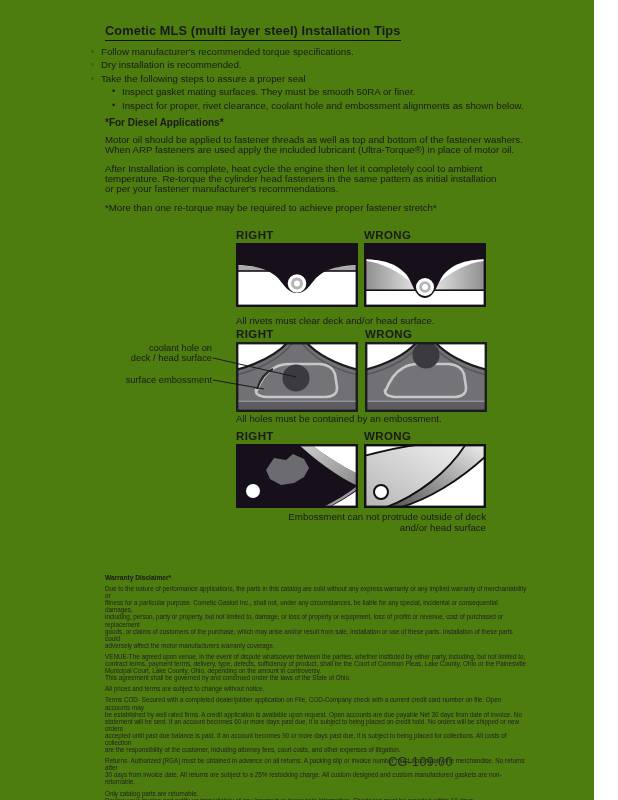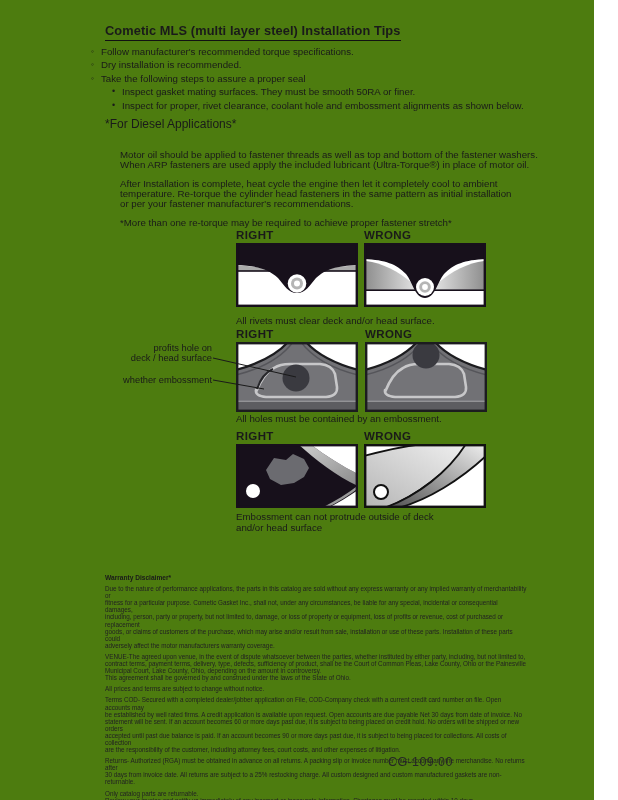--- a/index.html
+++ b/index.html
@@ -10,22 +10,22 @@
   .abs{position:absolute;}
   .title{
     left:105px;top:23px;font-size:12.8px;font-weight:700;margin:0;
     border-bottom:1.6px solid #111;padding-bottom:2px;display:inline-block;letter-spacing:0.1px;
   }
   .bullets{left:91px;top:45px;width:460px;}
   .b{display:flex;gap:3px;font-size:9.7px;line-height:13.4px;}
   .b .m{width:7px;font-size:8.5px;flex:none;}
   .b.sub{margin-left:21px;}
   .b.sub .m{font-size:9px;}
-  .diesel-h{left:105px;top:117px;font-size:12px;font-weight:400;margin:0;}
-  .bodytxt{font-size:9.7px;line-height:9.9px;margin:15px;width:430px;}
+  .diesel-h{left:105px;top:117px;font-size:10px;font-weight:700;margin:0;}
+  .bodytxt{font-size:9.7px;line-height:9.9px;margin:0;width:430px;}
   .pre{white-space:pre-line;}
   .p1{left:105px;top:135px;}
   .p2{left:105px;top:164px;}
   .p3{left:105px;top:203px;}
   .hdr{width:122px;text-align:left;font-weight:700;font-size:11.5px;letter-spacing:0.4px;}
   .cap{font-size:9.7px;line-height:10.6px;}
   .diag{display:block;}
   .lbl{font-size:9.3px;line-height:9.8px;text-align:right;}
   .overlay{left:0;top:0;pointer-events:none;}
   .disc{left:105px;top:574px;width:422px;}
@@ -149,23 +149,23 @@
     <path d="M0,28 Q36,18 52,0" fill="none" stroke="#1c1c1f" stroke-width="2.2"></path>
     <path d="M0,33 Q40,23 57,0" fill="none" stroke="#55555a" stroke-width="1.4"></path>
     <path d="M122,0 H70 Q86,18 122,28 Z" fill="#ffffff"></path>
     <path d="M122,28 Q86,18 70,0" fill="none" stroke="#1c1c1f" stroke-width="2.2"></path>
     <path d="M122,33 Q82,23 65,0" fill="none" stroke="#55555a" stroke-width="1.4"></path>
     <path d="M20,50 C24,40 30,30 38,26 Q44,22 54,22 L84,22 Q96,23 99,32 L101,45 Q102,54 90,55 L30,55 Q19,54 20,48 Z" fill="#747478" stroke="#c7c7c9" stroke-width="2.6" stroke-linejoin="round"></path>
     <circle cx="61" cy="13" r="13.5" fill="#3a3a40"></circle>
     <rect x="1.2" y="1.2" width="119.6" height="67.6" fill="none" stroke="#1c1c1f" stroke-width="2.4"></rect>
   </svg>
 
-  <div class="abs lbl pre" style="left:116px;top:344px;width:96px;">profits hole on
+  <div class="abs lbl pre" style="left:116px;top:344px;width:96px;">coolant hole on
 deck / head surface</div>
-  <div class="abs lbl" style="left:100px;top:376px;width:112px;">whether embossment</div>
+  <div class="abs lbl" style="left:100px;top:376px;width:112px;">surface embossment</div>
 
   <svg class="abs overlay" width="618" height="800">
     <line x1="213" y1="358" x2="296" y2="377" stroke="#1a1a1a" stroke-width="1"></line>
     <line x1="213" y1="380" x2="264" y2="389" stroke="#1a1a1a" stroke-width="1"></line>
   </svg>
 
   <div class="abs cap" style="left:236px;top:414px;">All holes must be contained by an embossment.</div>
 
   <div class="abs hdr" style="left:236px;top:430px;">RIGHT</div>
   <div class="abs hdr" style="left:364px;top:430px;">WRONG</div>
@@ -182,21 +182,21 @@
   </svg>
 
   <svg class="abs diag" style="left:364px;top:444px;" width="122" height="64" viewBox="0 0 122 64">
     <rect width="122" height="64" fill="#ffffff"></rect>
     <path d="M0,12 C22,6 42,2 58,0 H104 C84,28 52,52 22,64 H0 Z" fill="url(#gB)" stroke="#111111" stroke-width="1.8"></path>
     <path d="M102,0 H122 V12 C96,36 64,56 34,64 H20 C54,52 84,28 102,0 Z" fill="url(#gE)" stroke="#111111" stroke-width="1.8"></path>
     <circle cx="17" cy="48" r="7" fill="#ffffff" stroke="#111111" stroke-width="2"></circle>
     <rect x="1.2" y="1.2" width="119.6" height="61.6" fill="none" stroke="#111111" stroke-width="2.4"></rect>
   </svg>
 
-  <div class="abs cap pre" style="left:236px;top:512px;width:250px;">Embossment can not protrude outside of deck
+  <div class="abs cap pre" style="left:236px;top:512px;width:250px;text-align:right;">Embossment can not protrude outside of deck
 and/or head surface</div>
 
   <div class="abs disc">
     <div class="dh">Warranty Disclaimer*</div>
     <p class="dp pre">Due to the nature of performance applications, the parts in this catalog are sold without any express warranty or any implied warranty of merchantability or
 fitness for a particular purpose.  Cometic Gasket Inc., shall not, under any circumstances, be liable for any special, incidental or consequential damages,
 including, person, party or property, but not limited to, damage, or loss of property or equipment, loss of profits or revenue, cost of purchased or replacement
 goods, or claims of customers of the purchase, which may arise and/or result from sale, installation or use of these parts.  Installation of these parts could
 adversely affect the motor manufacturers warranty coverage.</p>
     <p class="dp pre">VENUE-The agreed upon venue, in the event of dispute whatsoever between the parties, whether instituted by either party, including, but not limited to,

